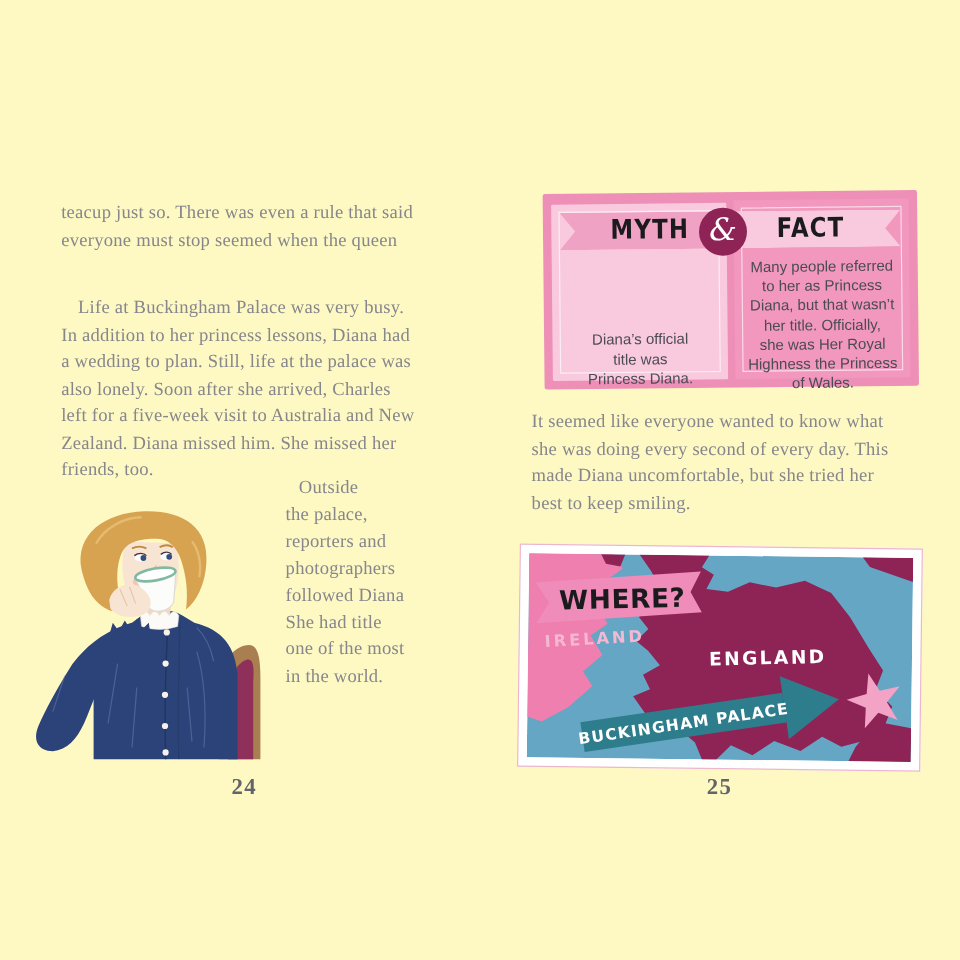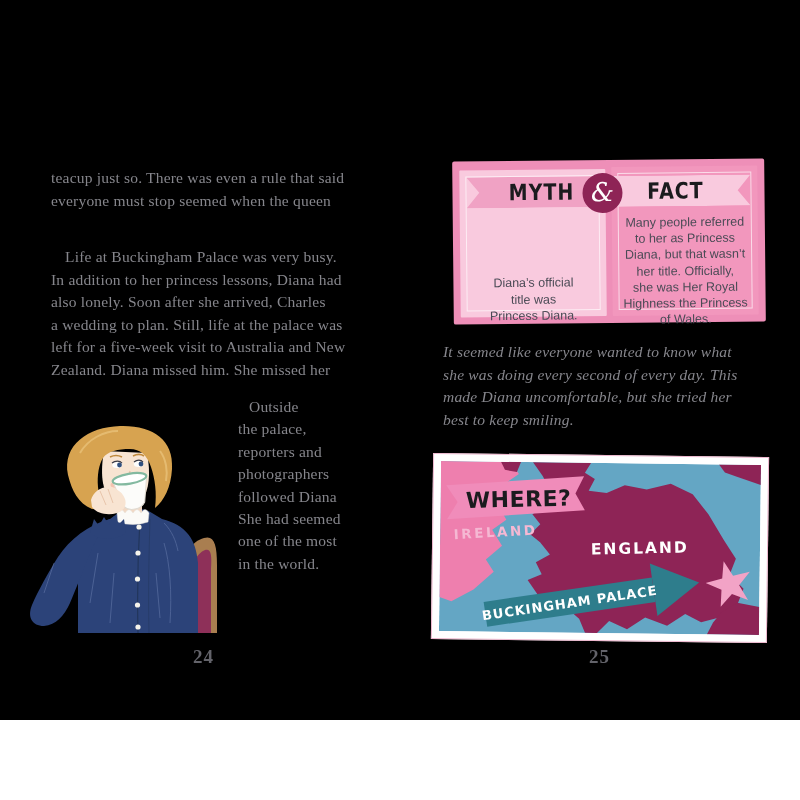--- a/index.html
+++ b/index.html
@@ -1,16 +1,16 @@
 <!DOCTYPE html>
 <html><head>
 <meta charset="utf-8">
 <style>
   html,body{margin:0;padding:0;background:#ffffff;}
-  .canvas{position:relative;width:800px;height:720px;background:#000000;overflow:hidden;
+  .canvas{position:relative;width:800px;height:800px;background:#fef9c3;overflow:hidden;
           font-family:"Liberation Serif",serif;}
 
   
   .body-text{position:absolute;left:51px;top:167px;width:356px;font-size:15.5px;
              line-height:22.5px;color:#86868c;letter-spacing:.2px;}
   .body-text .line{white-space:nowrap;}
   .body-text .line.indent{text-indent:14px;margin-top:34px;}
   .wrap-text{position:absolute;left:238px;top:396px;width:140px;font-size:15.5px;
              line-height:22.4px;color:#86868c;letter-spacing:.2px;}
   .wrap-text .line.indent{text-indent:11px;}
@@ -40,49 +40,50 @@
       background:#8e2456;color:#ffffff;text-align:center;line-height:38px;
       font-family:"DejaVu Serif",serif;font-style:italic;font-size:26px;}
   .card-text{position:absolute;font-family:"Liberation Sans",sans-serif;font-size:12.5px;
       line-height:16.5px;color:#4b4b56;text-align:center;}
   .myth-text{left:14px;top:74px;width:132px;margin-top:40px;}
   .fact-text{left:161px;top:55px;width:142px;line-height:16.2px;}
 
   
   .para-text{position:absolute;left:443px;top:341px;width:310px;font-size:15.5px;
              line-height:22.5px;color:#86868c;letter-spacing:.2px;}
-  .para-text .line{white-space:nowrap;font-style:italic;}
+  .para-text .line{white-space:nowrap;}
 
   
   .map-card{position:absolute;left:432px;top:455px;width:320px;height:170px;background:#ffffff;
             border:1px solid #ecb6cd;padding:7px;transform:rotate(.7deg);}
 </style>
 </head>
 <body>
 
 <div class="canvas">
 
   <div class="body-text">
     <div class="line">teacup just so. There was even a rule that said</div>
     <div class="line">everyone must stop seemed when the queen</div>
     <div class="line indent">Life at Buckingham Palace was very busy.</div>
     <div class="line">In addition to her princess lessons, Diana had</div>
+    <div class="line">a wedding to plan. Still, life at the palace was</div>
     <div class="line">also lonely. Soon after she arrived, Charles</div>
-    <div class="line">a wedding to plan. Still, life at the palace was</div>
     <div class="line">left for a five-week visit to Australia and New</div>
     <div class="line">Zealand. Diana missed him. She missed her</div>
+    <div class="line">friends, too.</div>
   </div>
 
   <div class="wrap-text">
     <div class="line indent">Outside</div>
     <div class="line">the palace,</div>
     <div class="line">reporters and</div>
     <div class="line">photographers</div>
     <div class="line">followed Diana</div>
-    <div class="line">She had seemed</div>
+    <div class="line">She had title</div>
     <div class="line">one of the most</div>
     <div class="line">in the world.</div>
   </div>
 
   <svg class="illustration" width="204" height="210" viewBox="0 0 204 210">
 
     <g>
       <path d="M 168,210 L 168,158 C 168,132 178,118 190,115 C 200,112 203,121 203,142 L 203,210 Z" fill="#A97E50"></path>
       <path d="M 176,210 L 176,162 C 176,142 183,130 191,127 C 197,125 198,132 197,146 L 197,210 Z" fill="#8E3059"></path>
     </g>

